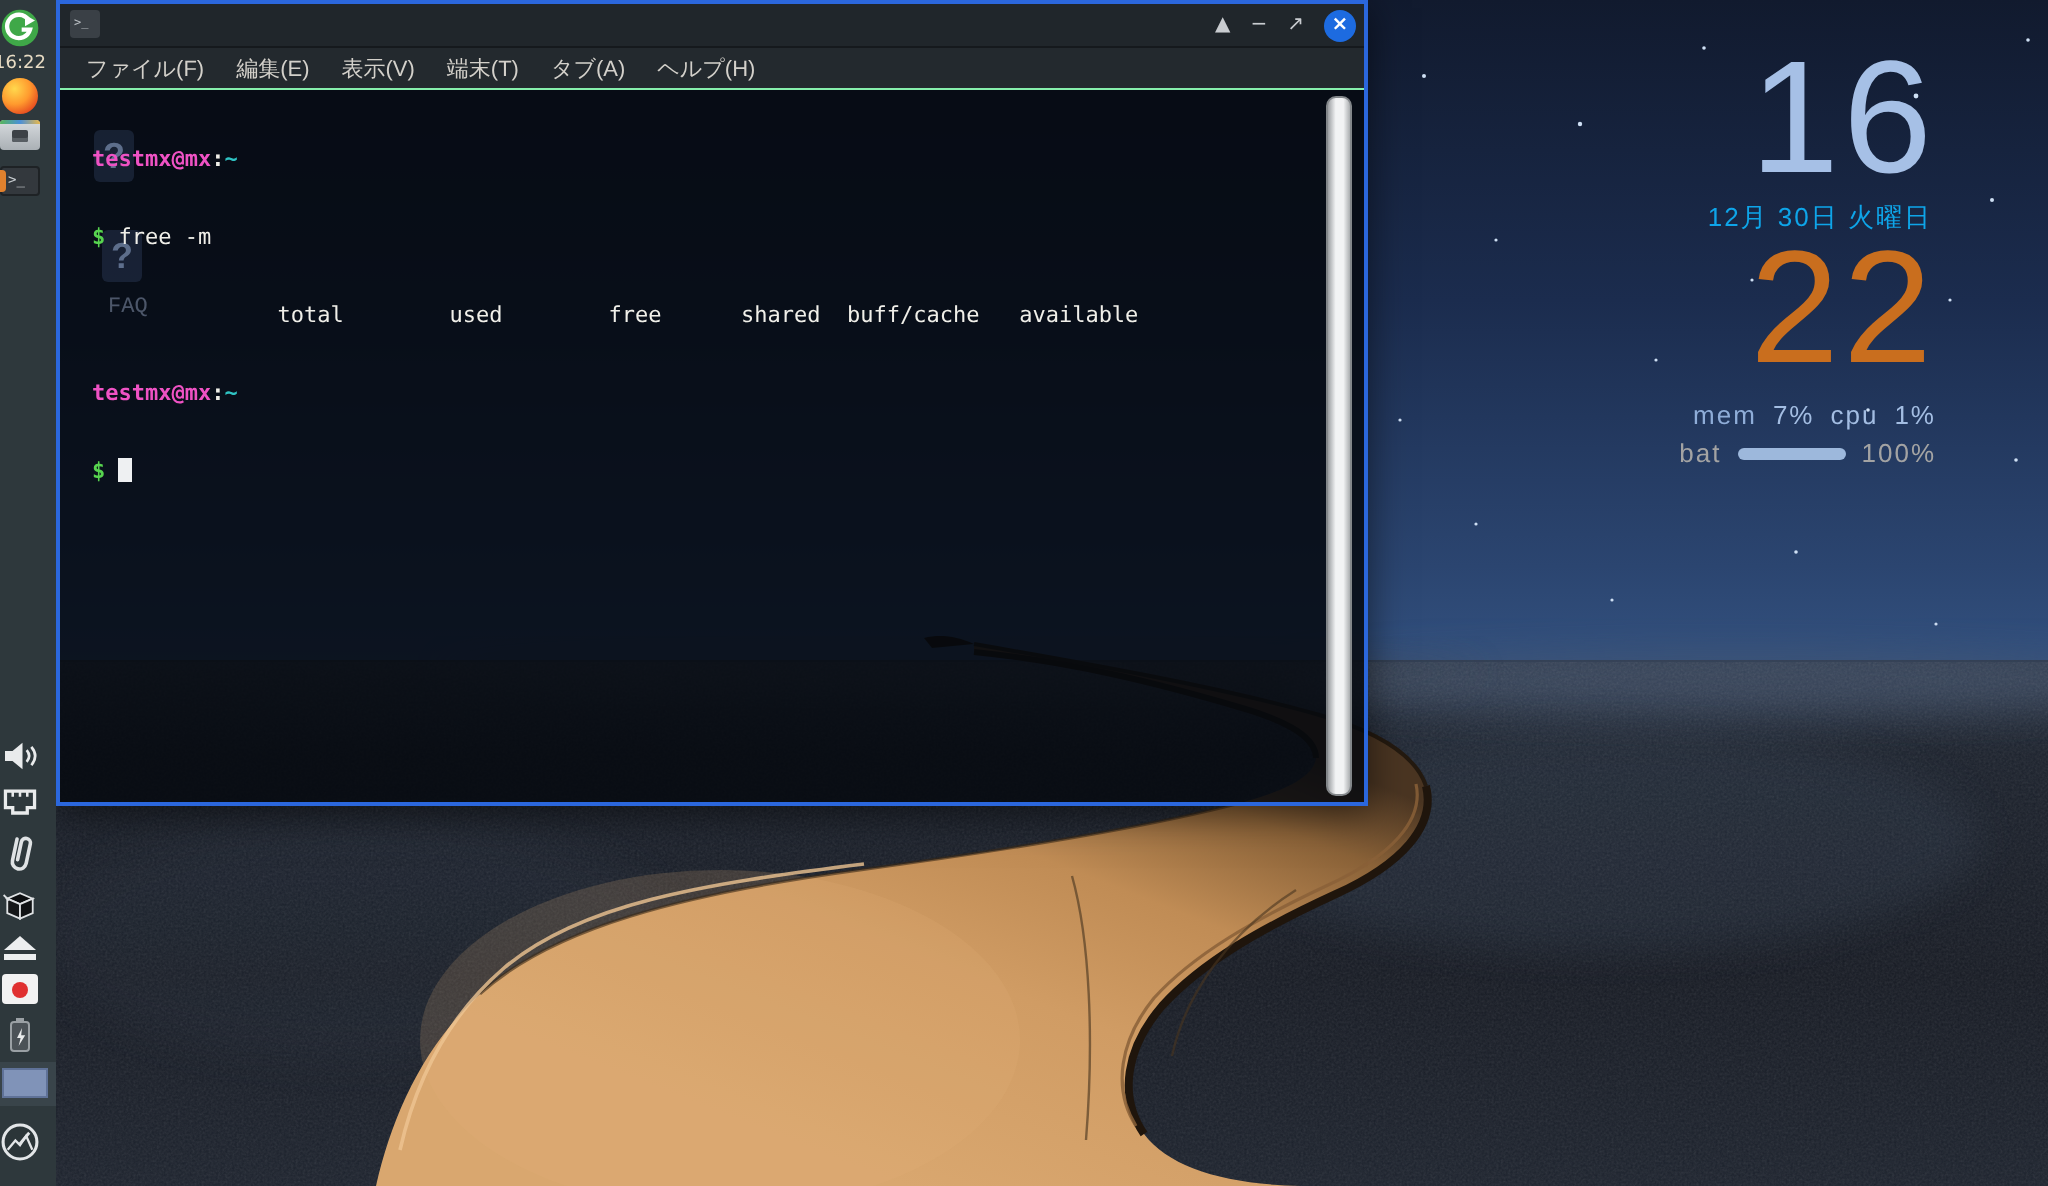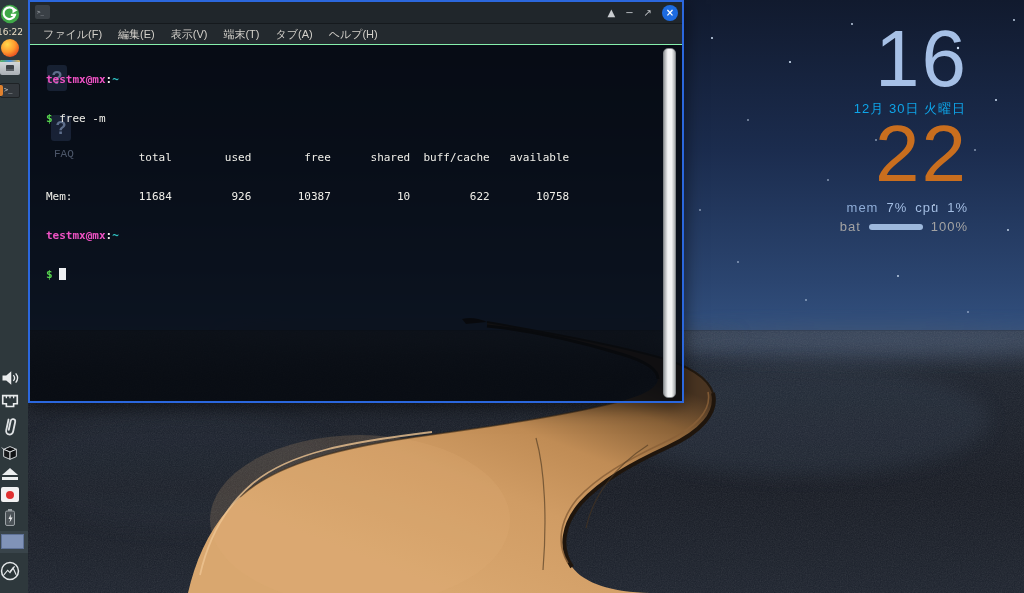--- a/index.html
+++ b/index.html
@@ -265,19 +265,18 @@
   <div class="term-body">
 
     <div class="ghost-icon" style="left:17px;top:20px;">?</div>
     <div class="ghost-icon" style="left:21px;top:70px;">?</div>
     <div class="ghost-label" style="left:24px;top:103px;">FAQ</div>
 
     <div class="term-text">
       <div><span class="c-user">testmx@mx</span><span class="c-sep">:</span><span class="c-path">~</span></div>
       <div><span class="c-dollar">$ </span><span>free -m</span></div>
       <div>              total        used        free      shared  buff/cache   available</div>
-      <div>Mem:          11684         926       10387          10         622       10758</div>
       <div><span class="c-user">testmx@mx</span><span class="c-sep">:</span><span class="c-path">~</span></div>
       <div><span class="c-dollar">$ </span><span class="cursor"></span></div>
     </div>
     <div class="scrollbar"></div>
   </div>
 </div>
 
 </body></html>

